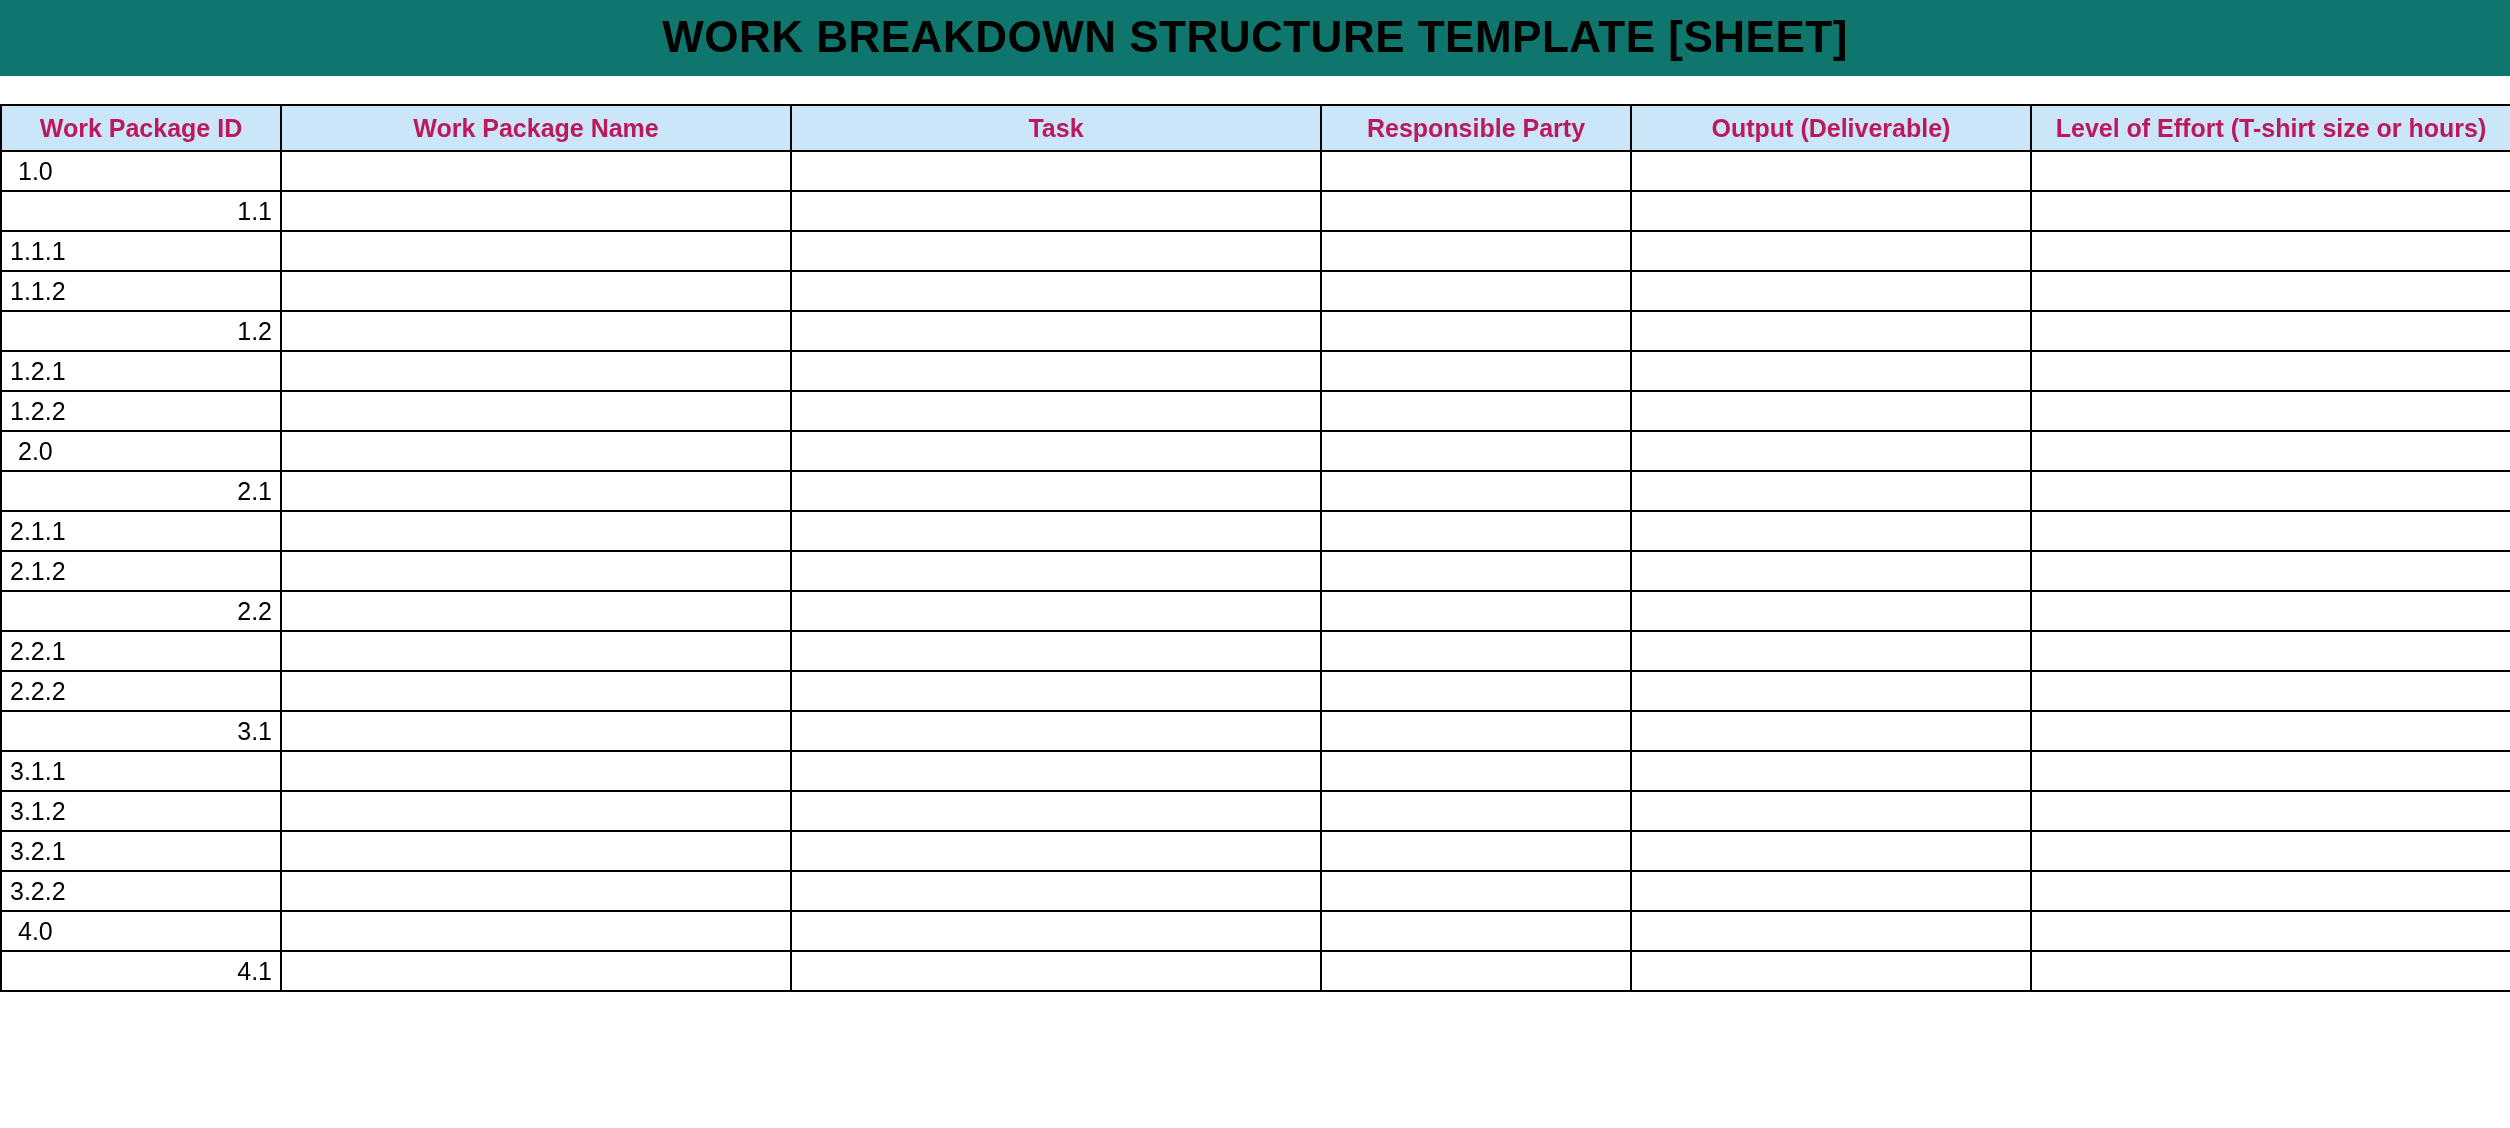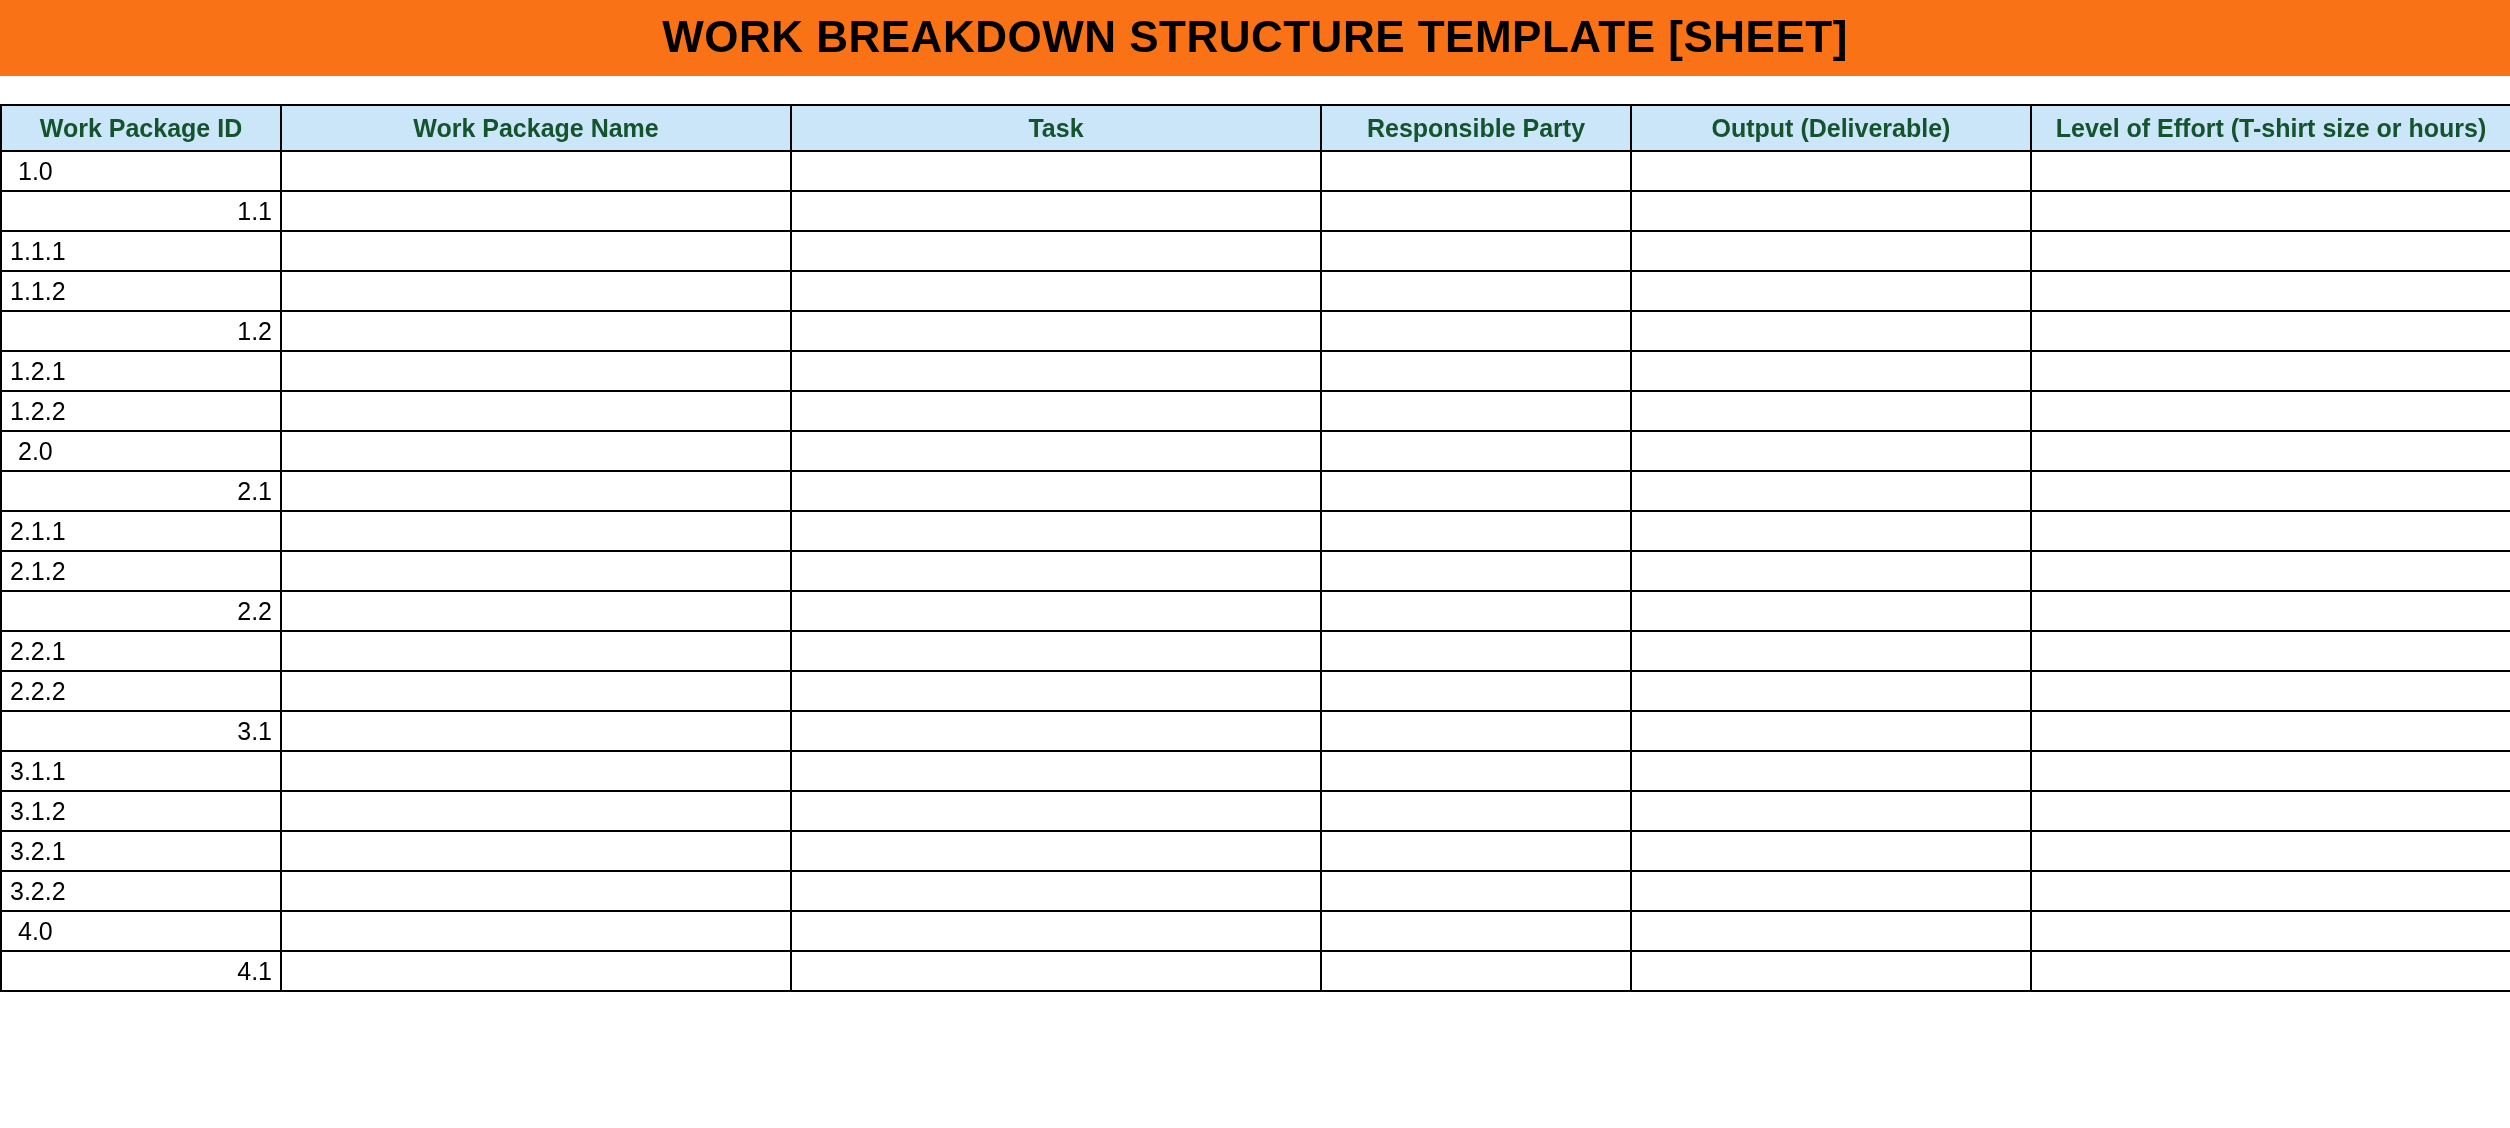--- a/index.html
+++ b/index.html
@@ -2,21 +2,21 @@
 <html><head>
 <meta charset="utf-8">
 <style>
   * { box-sizing: border-box; margin: 0; padding: 0; }
   body {
     font-family: Arial, Helvetica, sans-serif;
     background: #ffffff;
     width: 2510px;
   }
   .title-bar {
-    background: #f97316;
+    background: #0f766e;
     text-align: center;
     padding: 12px 0 14px 0;
   }
   .title-bar h1 {
     font-size: 44px;
     font-weight: 900;
     letter-spacing: 0.5px;
     color: #000;
   }
   .spacer {
@@ -27,21 +27,21 @@
     width: 100%;
     table-layout: fixed;
   }
   th {
     background: #cbe6f8;
     border: 2px solid #000;
     font-size: 25px;
     font-weight: 700;
     padding: 6px 8px;
     text-align: center;
-    color: #14532d;
+    color: #be185d;
     height: 46px;
   }
   td {
     border: 2px solid #000;
     font-size: 25px;
     padding: 3px 8px;
     text-align: left;
     color: #000;
     height: 40px;
     white-space: nowrap;

